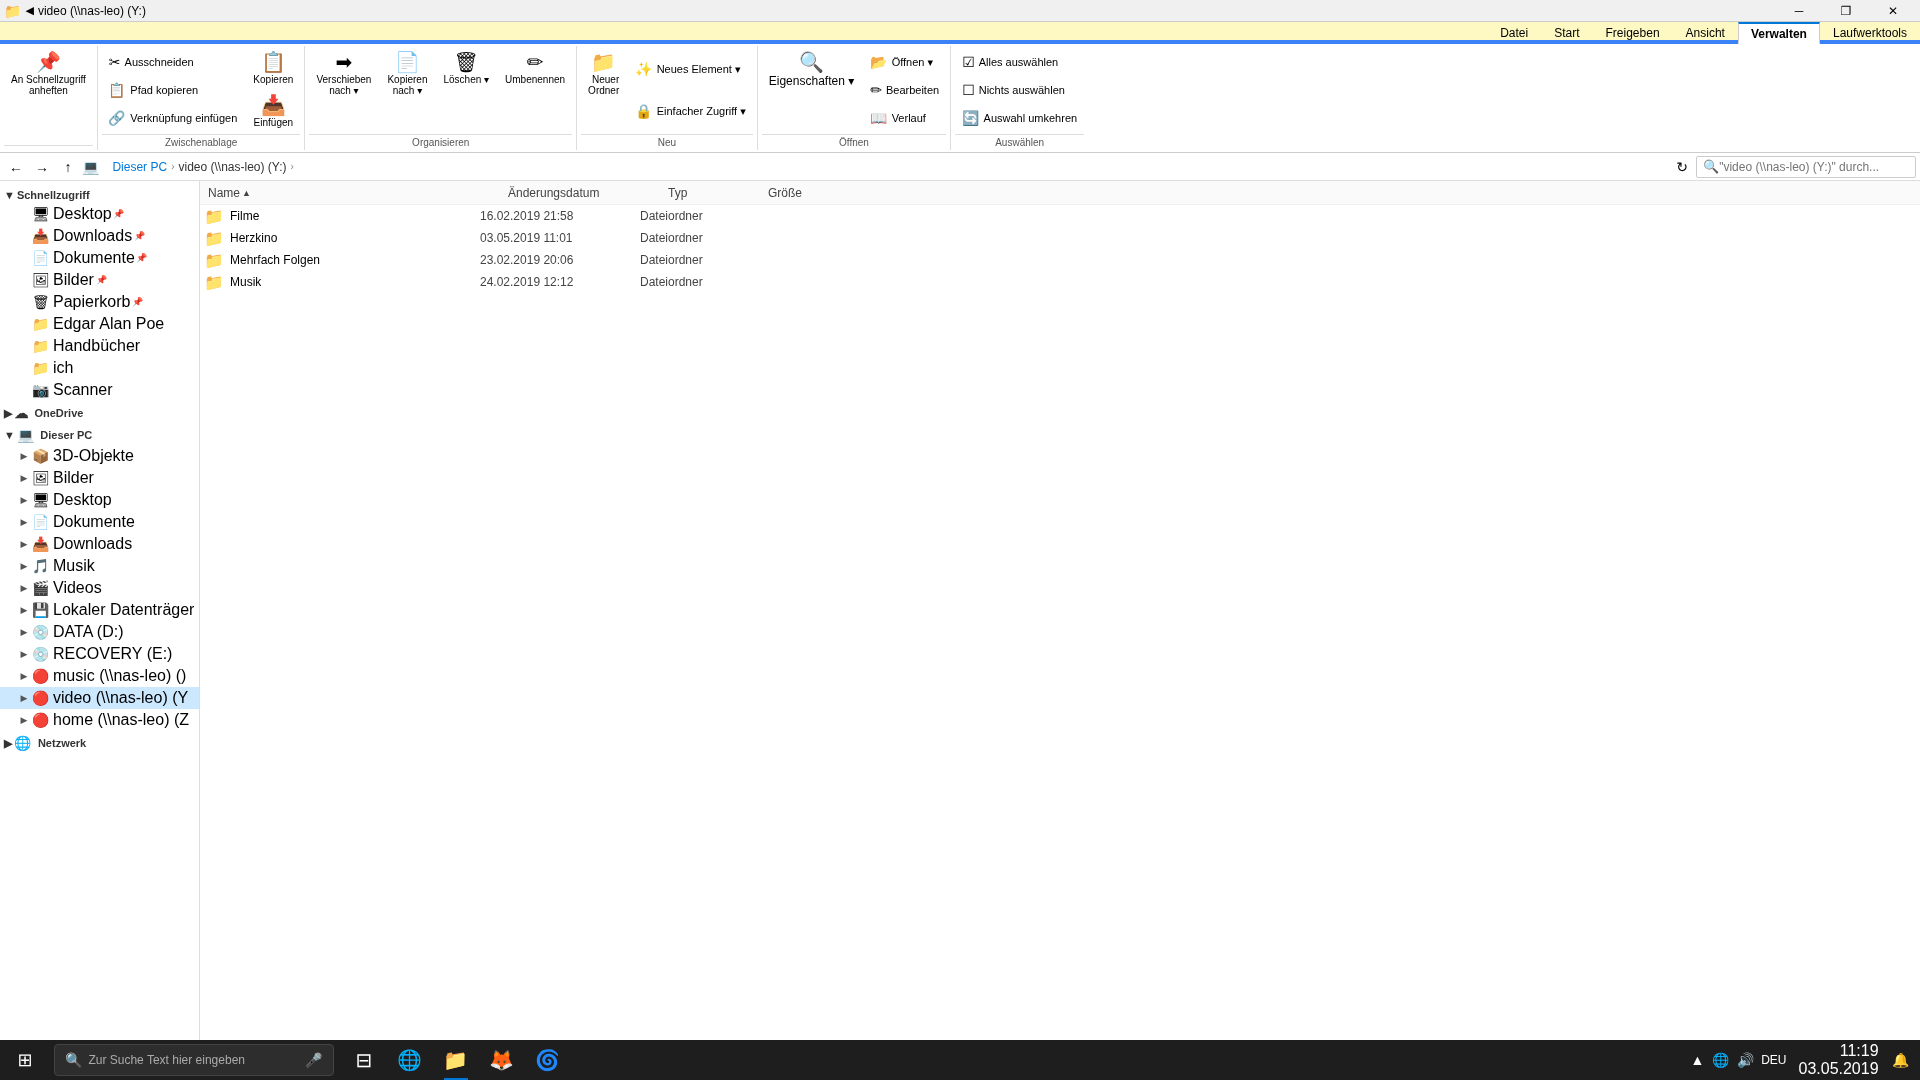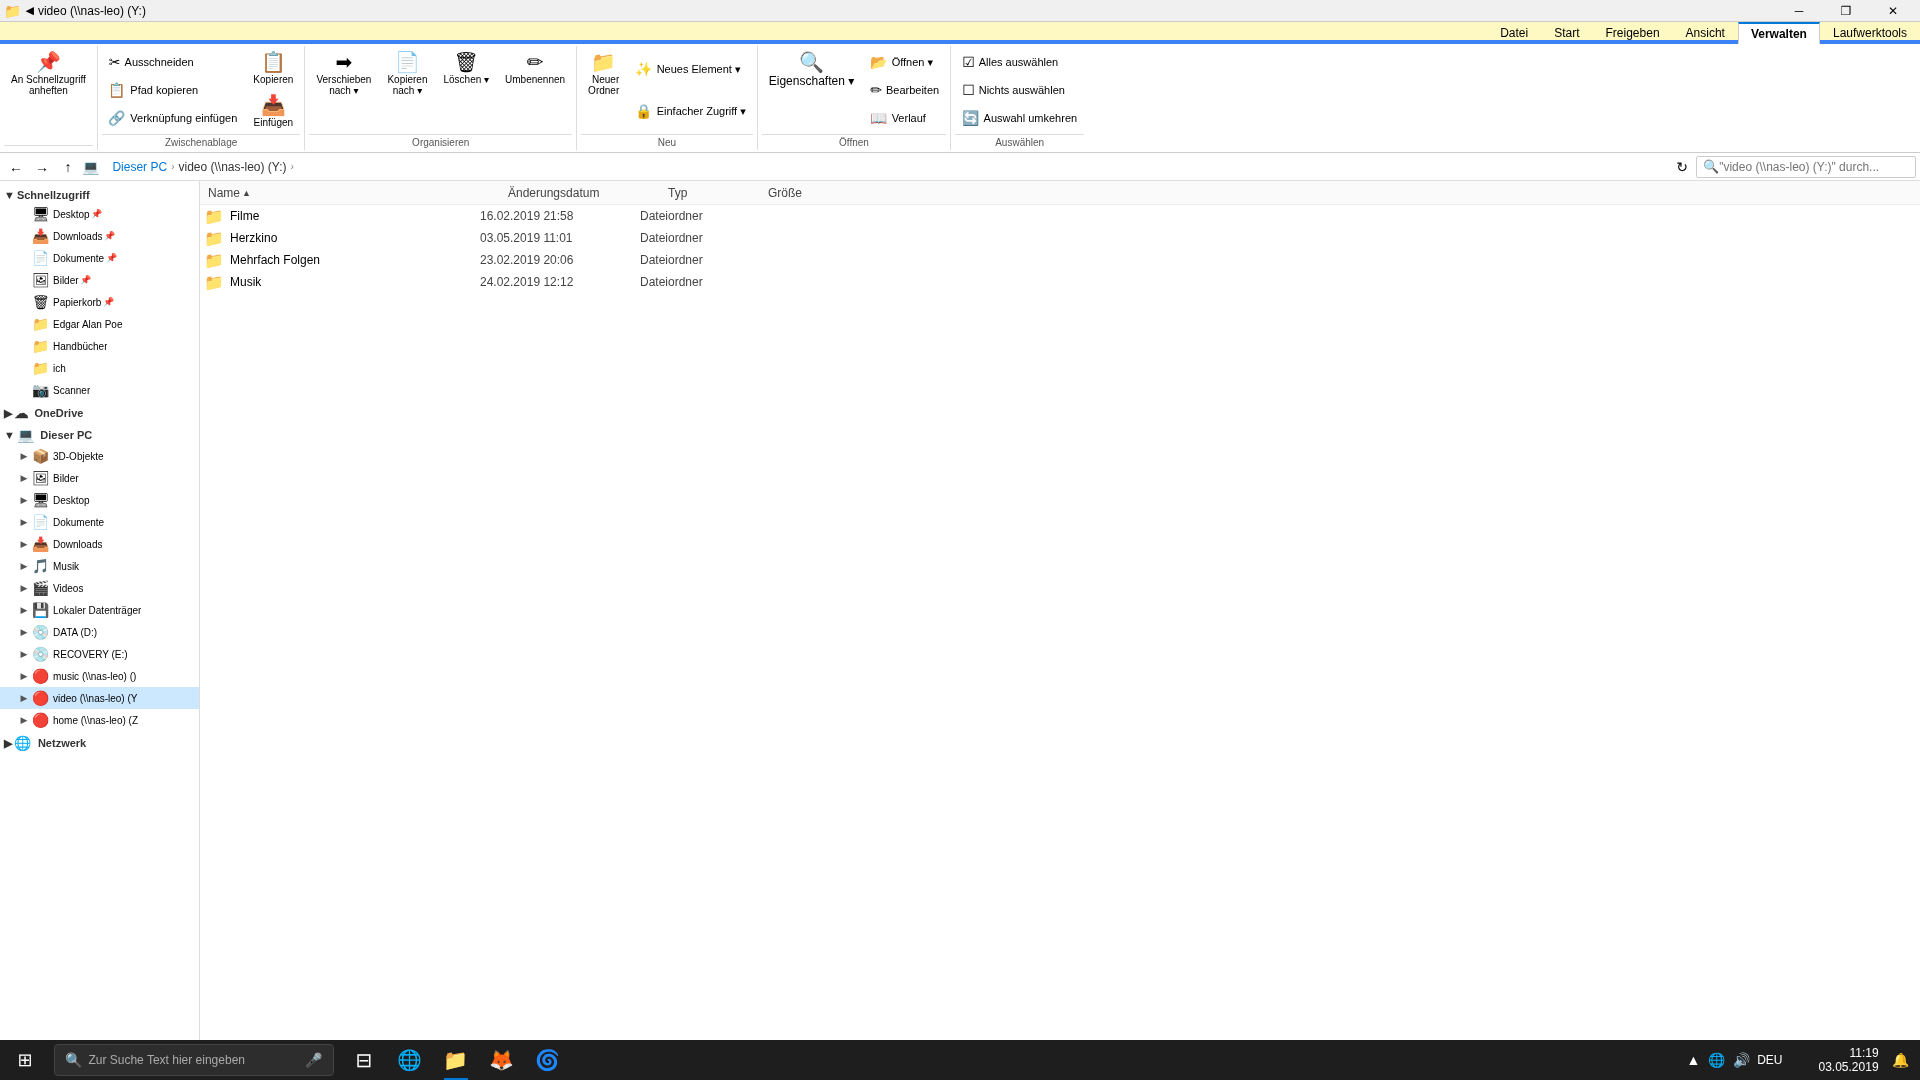--- a/index.html
+++ b/index.html
@@ -68,21 +68,21 @@
     
     .sidebar {
       width: 200px; min-width: 200px; background: white; border-right: 1px solid #ddd; overflow-y: auto; padding: 4px 0;
     }
     .sidebar-item {
       display: flex; align-items: center; padding: 2px 0; cursor: pointer; user-select: none; white-space: nowrap; overflow: hidden; text-overflow: ellipsis; height: 22px;
     }
     .sidebar-item.selected { background: #cce8ff; }
     .sidebar-expand { width: 16px; min-width: 16px; height: 16px; display: flex; align-items: center; justify-content: center; font-size: 9px; color: #555; }
     .sidebar-icon { width: 18px; min-width: 18px; height: 16px; display: flex; align-items: center; justify-content: center; font-size: 14px; margin-right: 3px; }
-    .sidebar-label { font-size: 10px; overflow: hidden; text-overflow: ellipsis; white-space: nowrap; }
+    .sidebar-label { font-size: 16px; overflow: hidden; text-overflow: ellipsis; white-space: nowrap; }
     .sidebar-section { font-size: 11px; font-weight: 700; padding: 4px 4px 2px 4px; color: #333; display: flex; align-items: center; gap: 2px; cursor: pointer; }
     .sidebar-indent1 { padding-left: 16px; }
     .sidebar-pin { font-size: 9px; color: #888; margin-left: 2px; }
 
     
     .content { flex: 1; background: white; display: flex; flex-direction: column; }
     .content-header {
       display: flex; align-items: center; height: 24px; border-bottom: 1px solid #eee; background: #fafafa; padding: 0 4px;
     }
     .col-header { font-size: 12px; color: #444; cursor: pointer; display: flex; align-items: center; gap: 2px; padding: 2px 4px; }
@@ -108,21 +108,21 @@
       display: flex; align-items: center; z-index: 100;
     }
     .taskbar-start { width: 50px; height: 40px; display: flex; align-items: center; justify-content: center; cursor: pointer; }
     .taskbar-search { flex: 0 0 280px; height: 32px; background: #2d2d2d; border: 1px solid #444; border-radius: 4px; margin: 0 4px; display: flex; align-items: center; padding: 0 10px; gap: 6px; cursor: text; }
     .taskbar-search-text { color: #aaa; font-size: 12px; }
     .taskbar-apps { display: flex; align-items: center; gap: 2px; margin-left: 4px; }
     .taskbar-app { width: 44px; height: 40px; display: flex; align-items: center; justify-content: center; cursor: pointer; position: relative; }
     .taskbar-app.active::after { content: ''; position: absolute; bottom: 0; left: 50%; transform: translateX(-50%); width: 24px; height: 2px; background: #0078d7; }
     .taskbar-app-icon { font-size: 20px; }
     .taskbar-right { margin-left: auto; display: flex; align-items: center; gap: 4px; padding-right: 8px; }
-    .taskbar-clock { color: white; font-size: 12px; text-align: right; padding: 0 8px; cursor: pointer; margin-left: 24px; }
+    .taskbar-clock { color: white; font-size: 16px; text-align: right; padding: 0 8px; cursor: pointer; }
     .taskbar-tray { display: flex; align-items: center; gap: 4px; color: white; font-size: 11px; }
     .tray-icon { font-size: 14px; color: white; cursor: pointer; padding: 2px; }
   </style>
 </head>
 <body>
 
 <div class="title-bar">
   <div class="title-bar-left">
     <span style="font-size:14px;">📁</span>
     <span style="font-size:11px;">◀</span>

